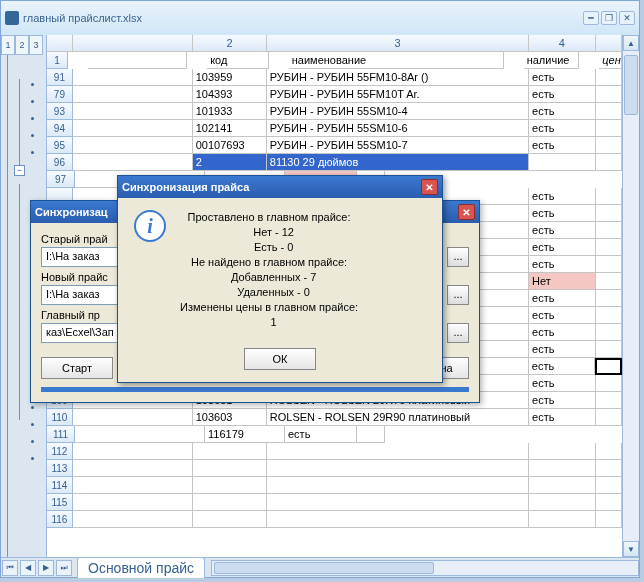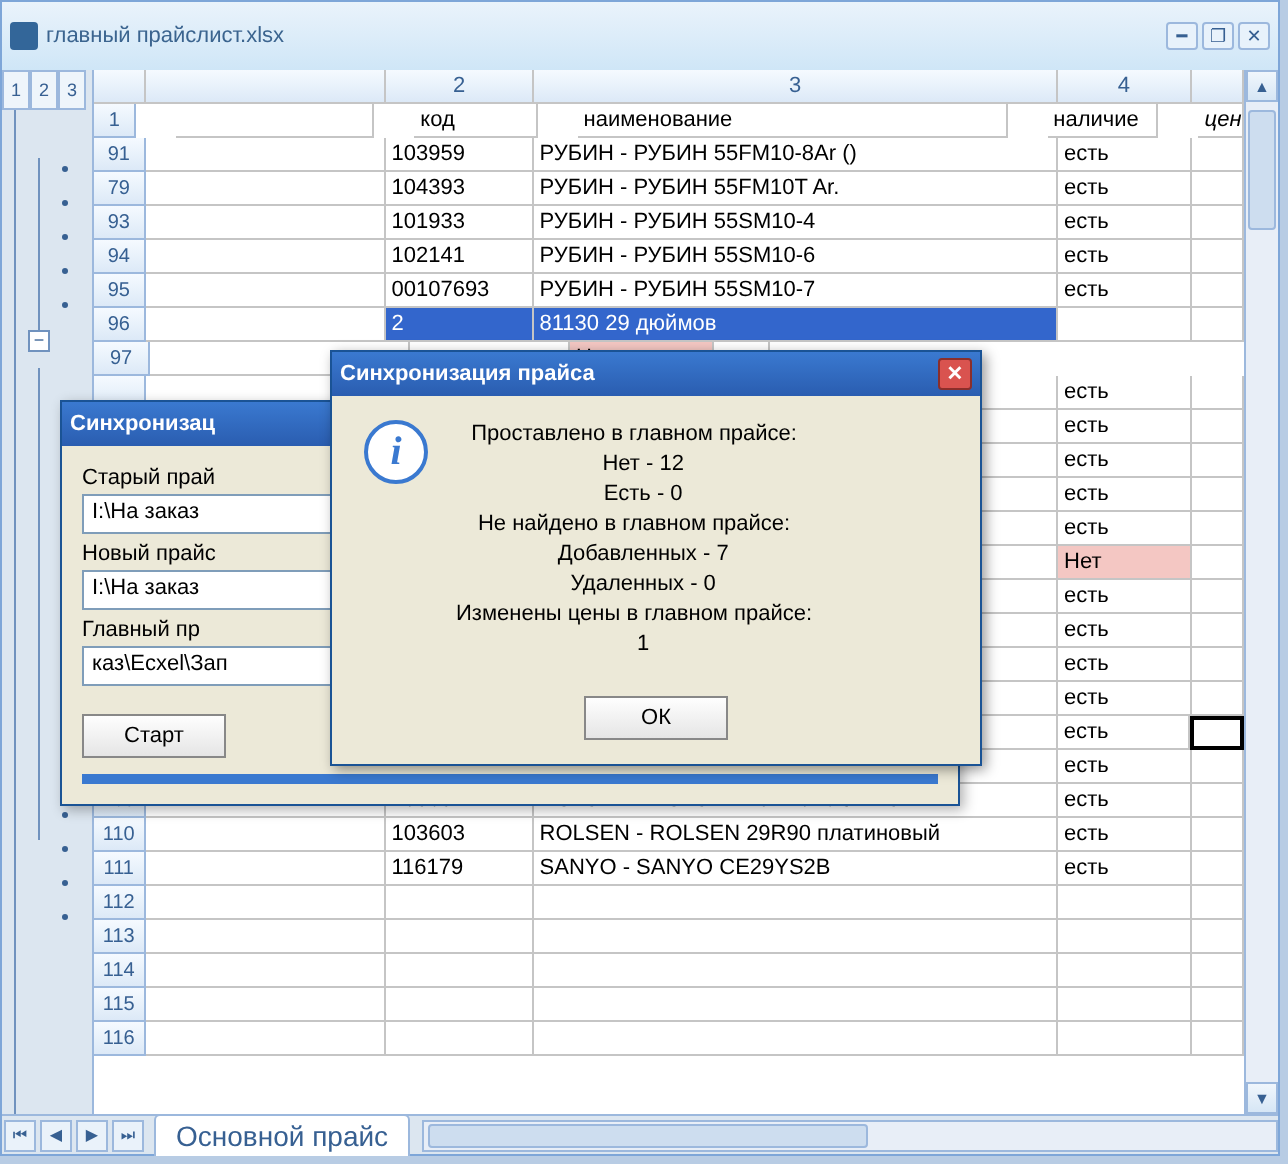--- a/index.html
+++ b/index.html
@@ -53,21 +53,21 @@
   .dlg-title .spacer{flex:1;}
   .dlg-close{ width:17px; height:16px; background:#d9534f; border:1px solid #8b2e2a; color:#fff; font-size:10px; display:flex; align-items:center; justify-content:center; border-radius:2px; cursor:pointer;}
   .dlg-body { padding:6px 10px 10px 10px; font-size:11px; }
   .fld-lbl { display:block; margin-top:4px; }
   .fld-row { display:flex; align-items:center; margin-top:2px; }
   .fld-input { flex:1; height:20px; background:#fff; border:1px solid #7f9db9; padding:2px 4px; font-size:11px; overflow:hidden; white-space:nowrap; }
   .browse { width:22px; height:20px; margin-left:6px; border:1px solid #888; background:linear-gradient(#fff,#ddd); text-align:center; line-height:16px; font-size:11px; cursor:pointer; }
   .btn { min-width:72px; height:22px; border:1px solid #888; background:linear-gradient(#fefefe,#e5e5e5); font-size:11px; cursor:pointer; padding:0 14px; }
   .progress { height:5px; margin-top:8px; background:#3a79d0; }
 
-  .msg { position:absolute; background:#ece9d8; border:1px solid #1a5395; box-shadow:2px 2px 6px rgba(0,0,0,.4);margin-left:48px; }
+  .msg { position:absolute; background:#ece9d8; border:1px solid #1a5395; box-shadow:2px 2px 6px rgba(0,0,0,.4); }
   .msg-icon { width:32px; height:32px; border-radius:50%; background:#fff; border:2px solid #3a79d0; color:#3a79d0; font-size:20px; font-weight:bold; display:flex; align-items:center; justify-content:center; font-style:italic; font-family:Georgia, serif;}
   .msg-body { display:flex; padding:12px 16px; gap:14px; }
   .msg-text { font-size:11px; line-height:15px; text-align:center; white-space:pre; }
   .msg-btn { display:flex; justify-content:center; padding:6px 0 12px;}
 </style>
 </head>
 <body>
 
 <div class="mdi">
   <div class="mdi-title">
@@ -288,21 +288,20 @@
             <div class="cell c1"></div>
             <div class="cell c2">103603</div>
             <div class="cell c3">ROLSEN - ROLSEN  29R90 платиновый</div>
             <div class="cell c4">есть</div>
             <div class="cell c5"></div>
           </div>
           <div class="row">
             <div class="rh">111</div>
             <div class="cell c1"></div>
             <div class="cell c2">116179</div>
-            <div class="cell c3">SANYO - SANYO  CE29YS2B</div>
             <div class="cell c4">есть</div>
             <div class="cell c5"></div>
           </div>
           <div class="row">
             <div class="rh">112</div>
             <div class="cell c1"></div>
             <div class="cell c2"></div>
             <div class="cell c3"></div>
             <div class="cell c4"></div>
             <div class="cell c5"></div>

